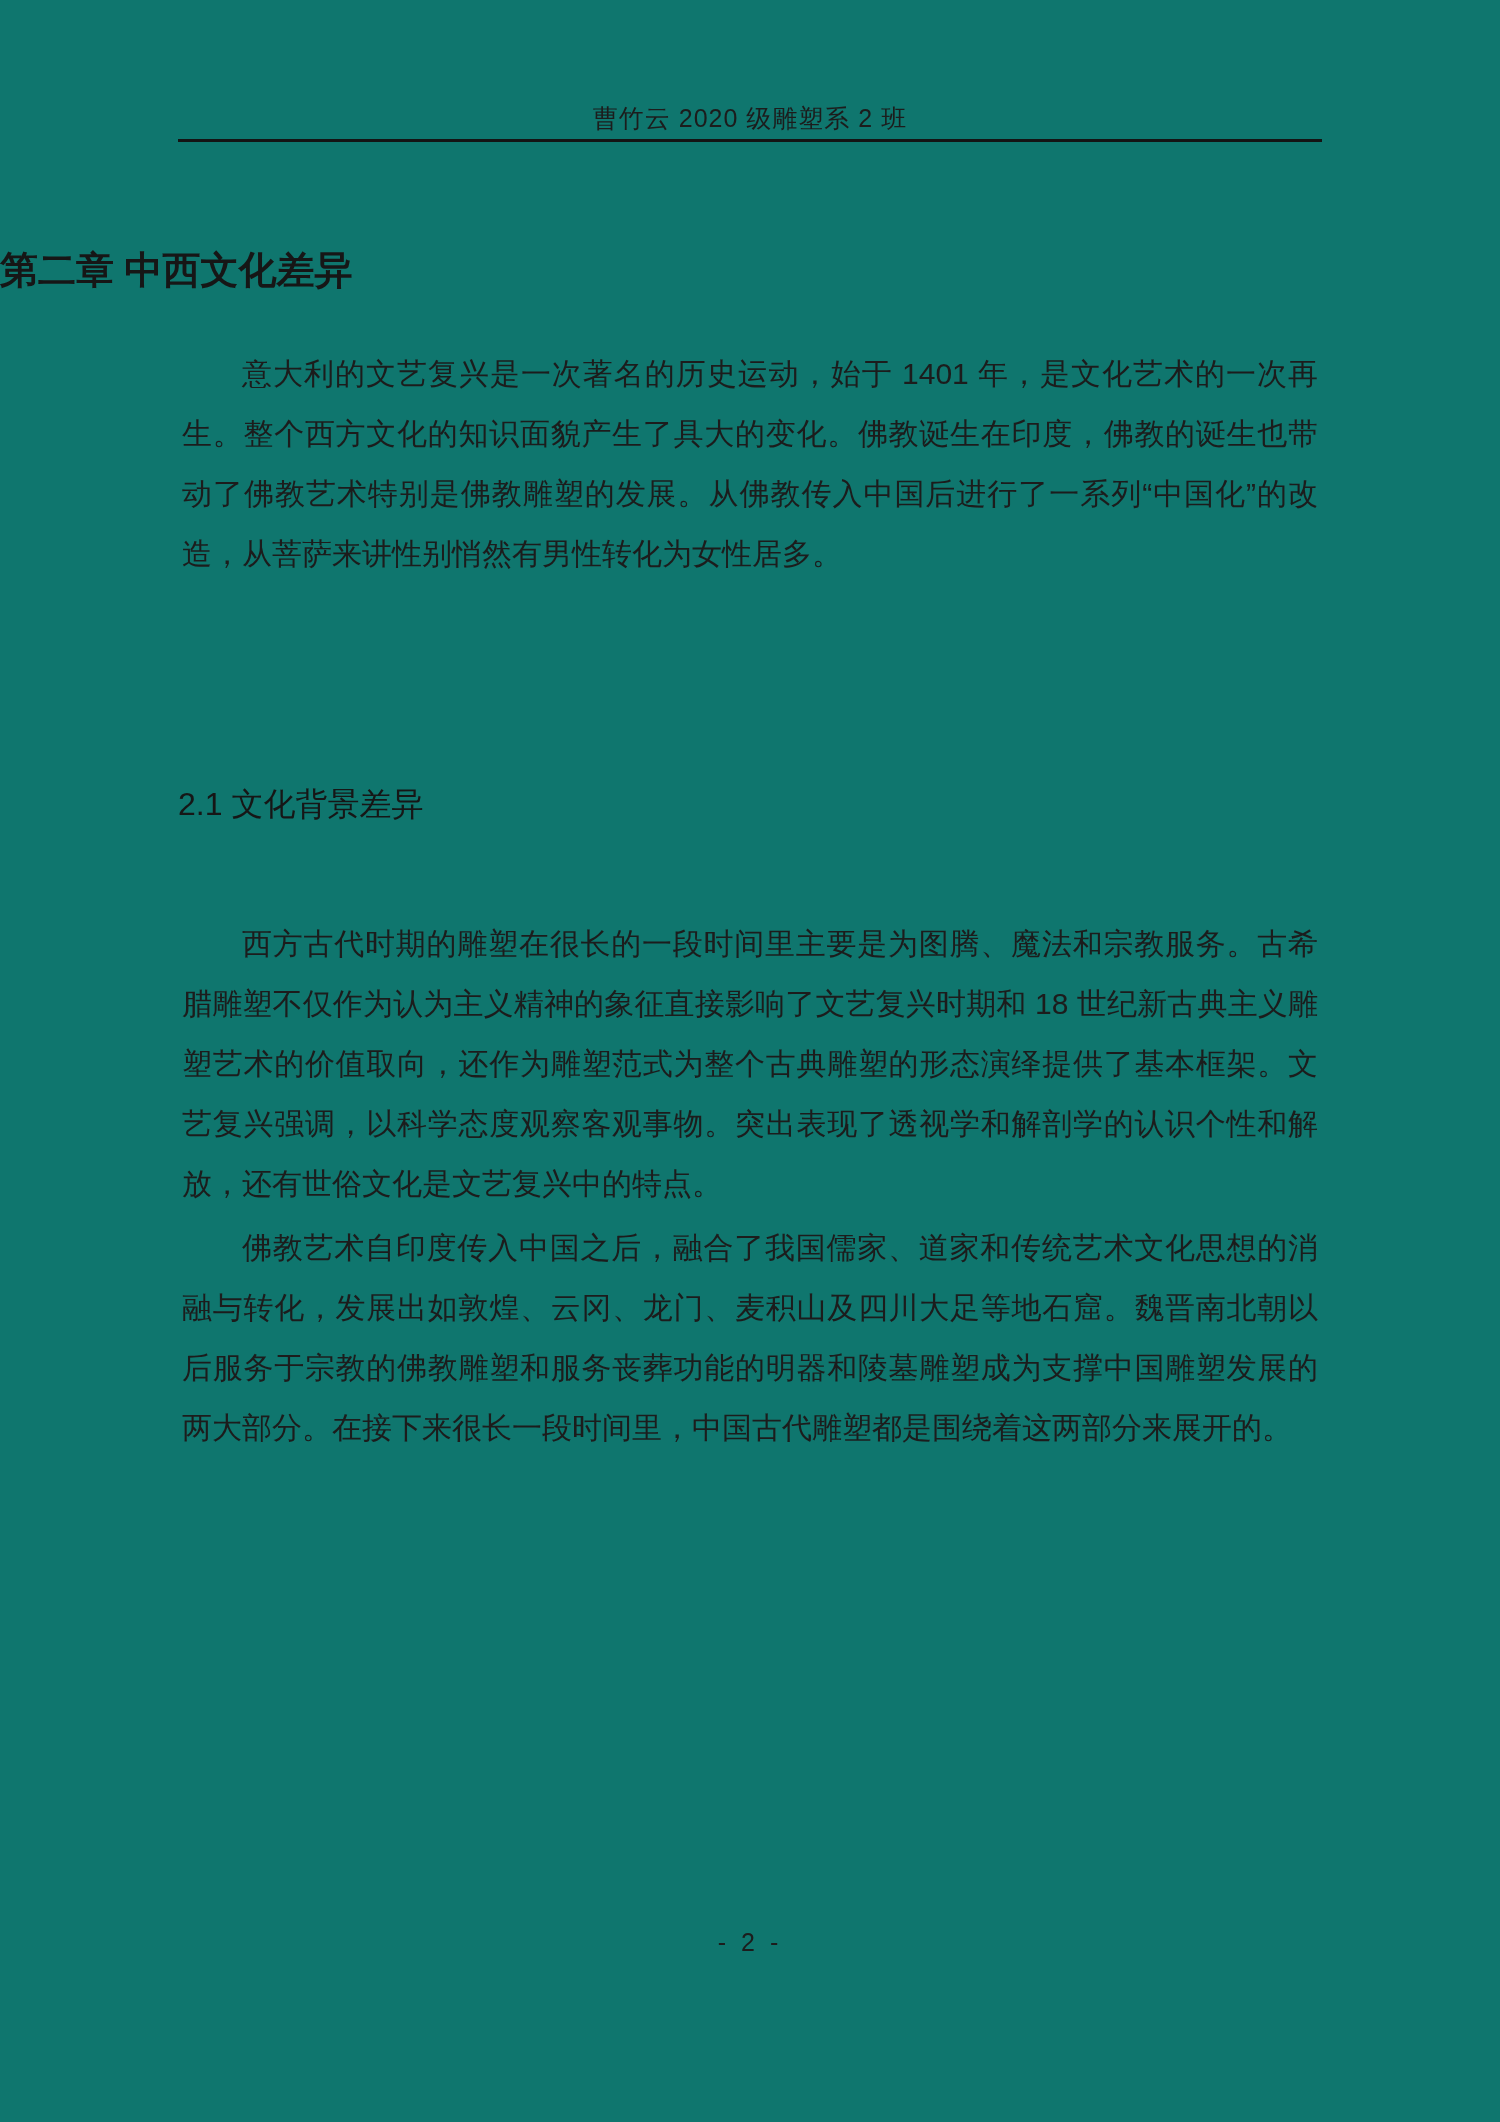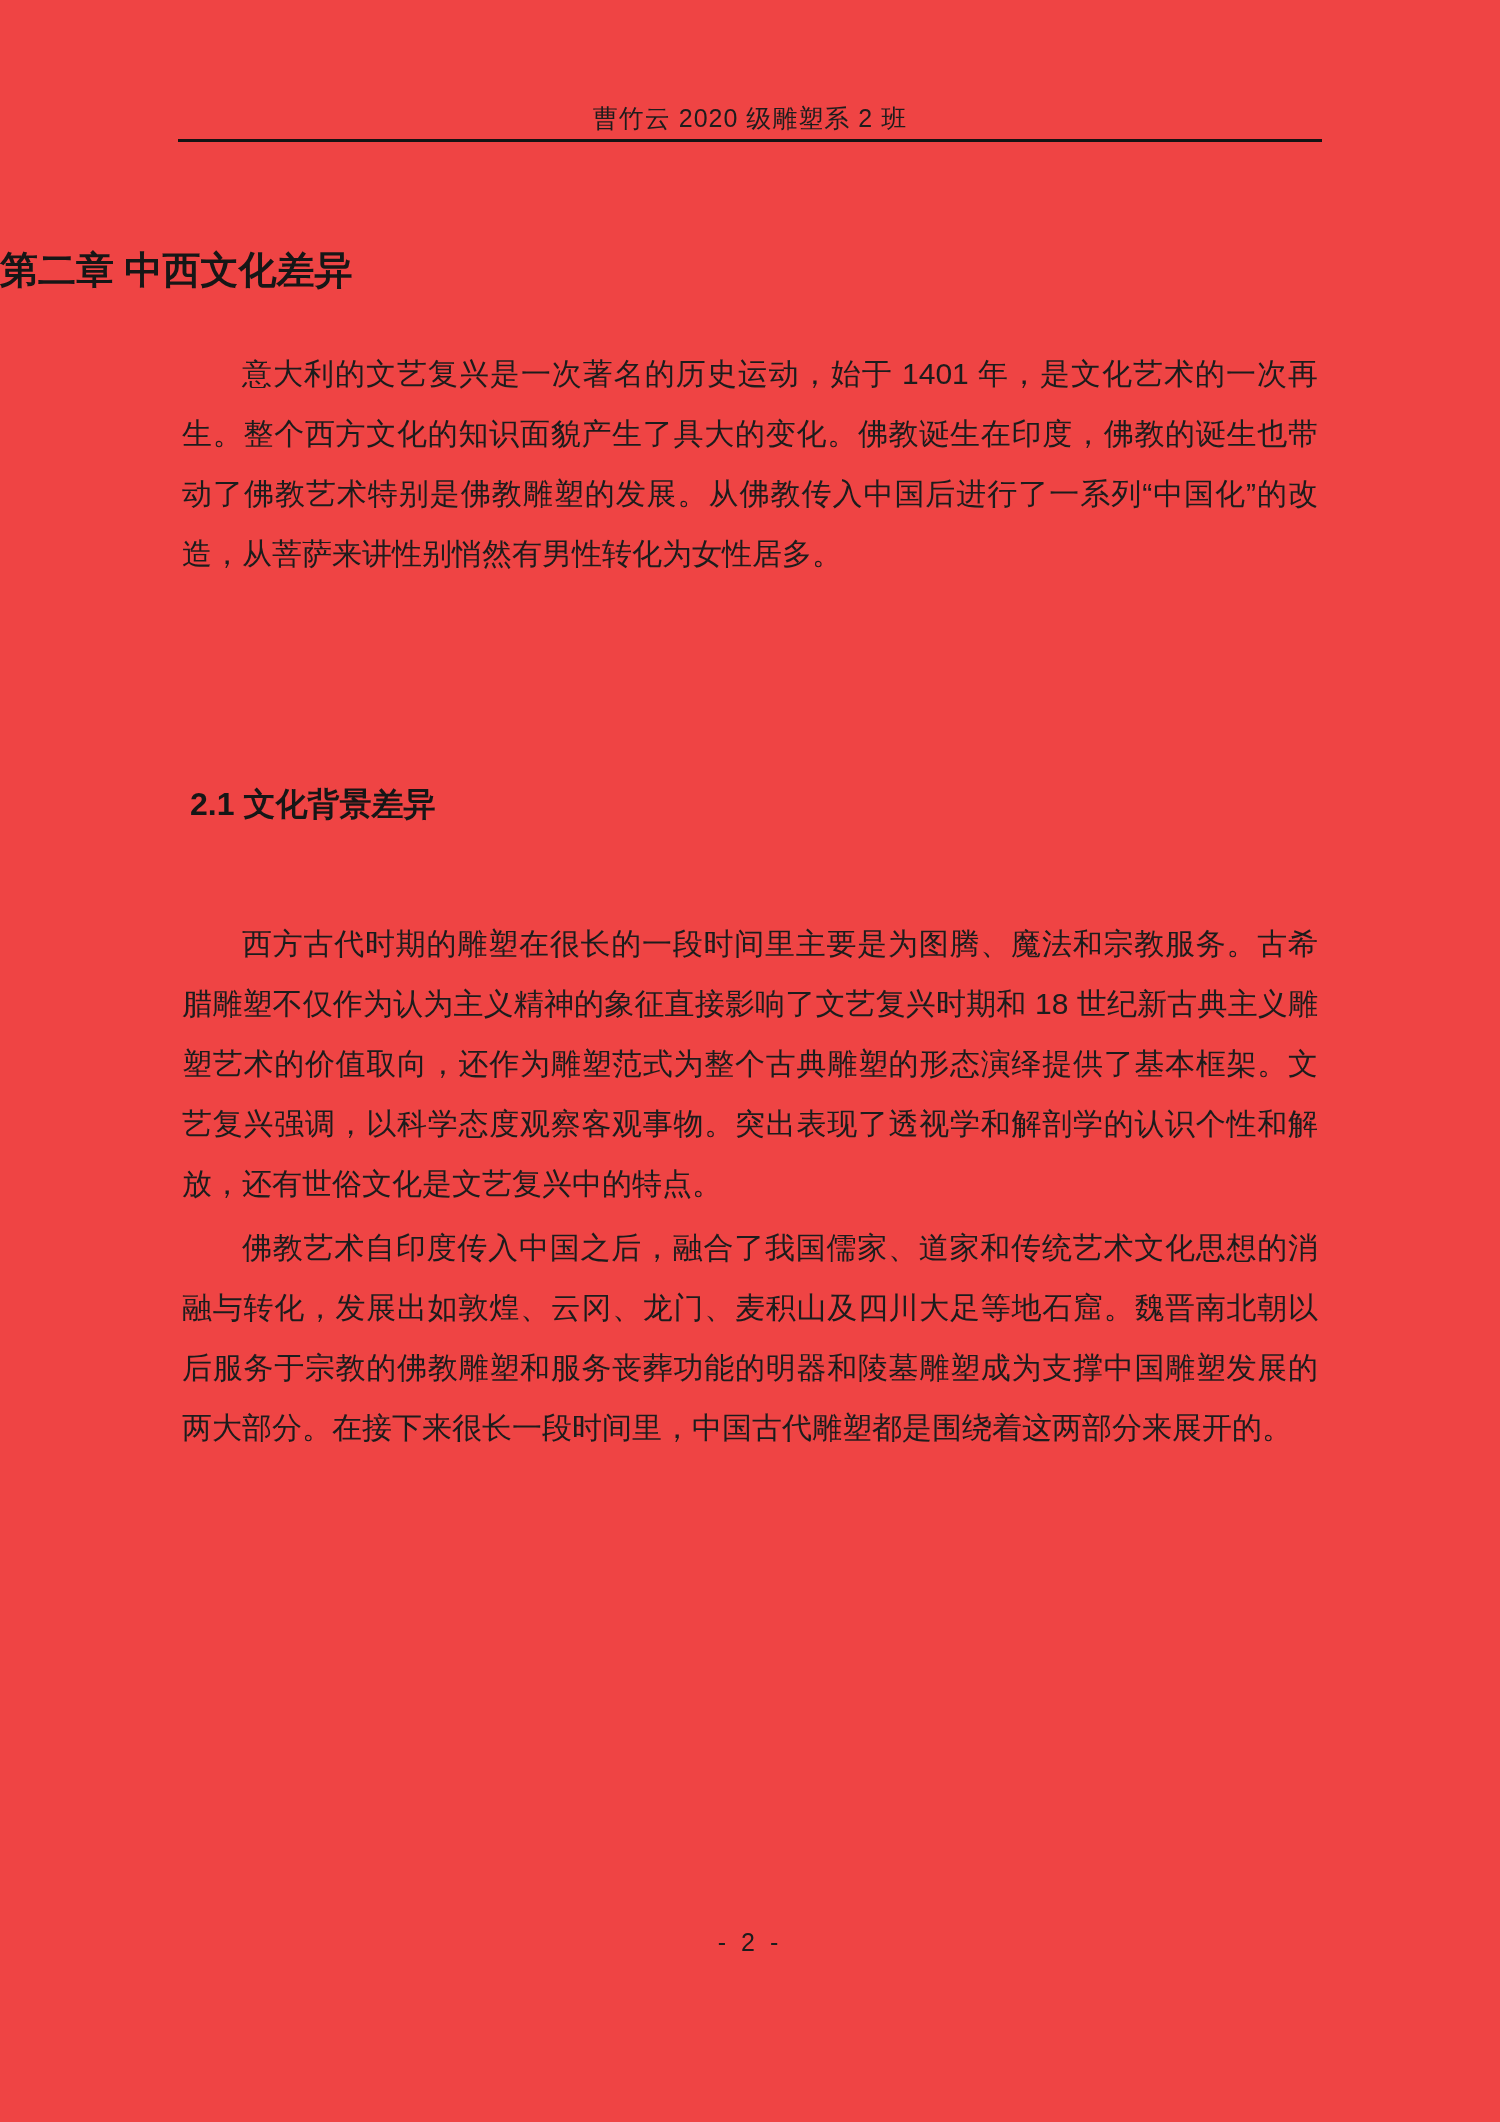--- a/index.html
+++ b/index.html
@@ -4,21 +4,21 @@
 <style>
   html, body {
     margin: 0;
     padding: 0;
     background: #ffffff;
   }
   .page {
     position: relative;
     width: 1500px;
     height: 2122px;
-    background: #ef4444;
+    background: #0f766e;
     color: #1a1a1a;
     font-family: "Liberation Sans", "DejaVu Sans", sans-serif;
     overflow: hidden;
   }
   .header-text {
     position: absolute;
     top: 101px;
     left: 0;
     right: 0;
     text-align: center;
@@ -59,23 +59,23 @@
     line-height: 60px;
     text-align: justify;
     text-justify: inter-ideograph;
     text-indent: 2em;
     color: #1c1c1c;
   }
   .body-para + .body-para {
     margin-top: 0;
   }
   .section-heading {
-    margin: 190px 0 80px 12px;
+    margin: 190px 0 80px 0;
     font-size: 32px;
-    font-weight: bold;
+    font-weight: normal;
     line-height: 60px;
     color: #161616;
   }
   .para-after-heading {
     margin-top: 0;
   }
   .para-last {
     margin-top: 8px;
   }
   .footer {

